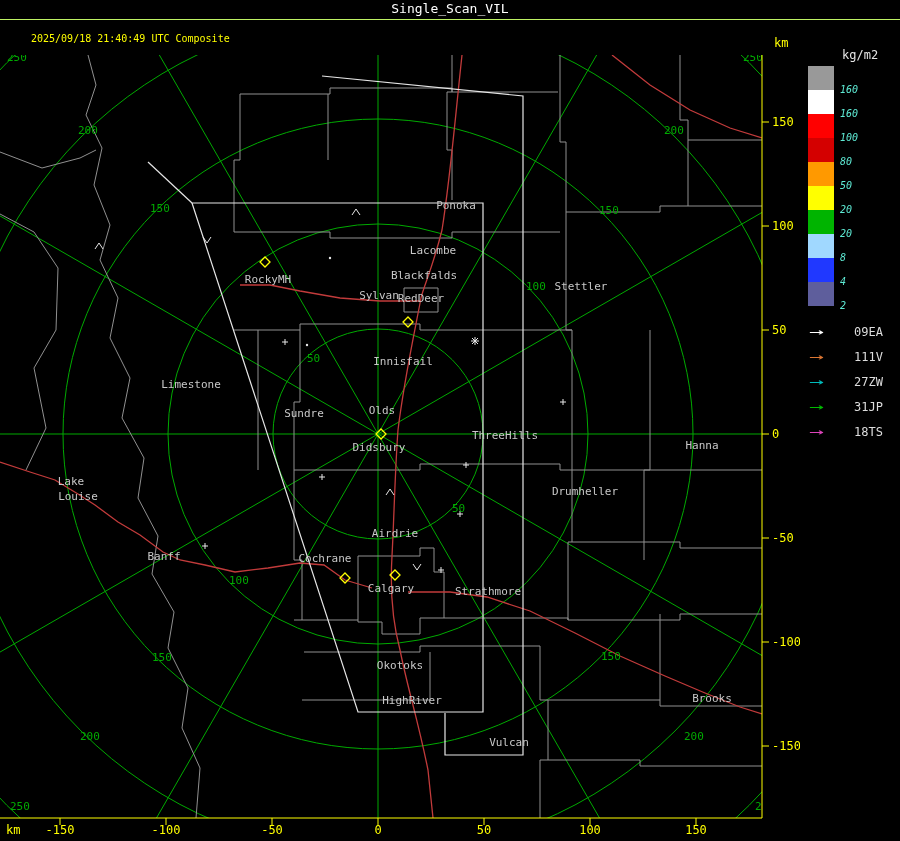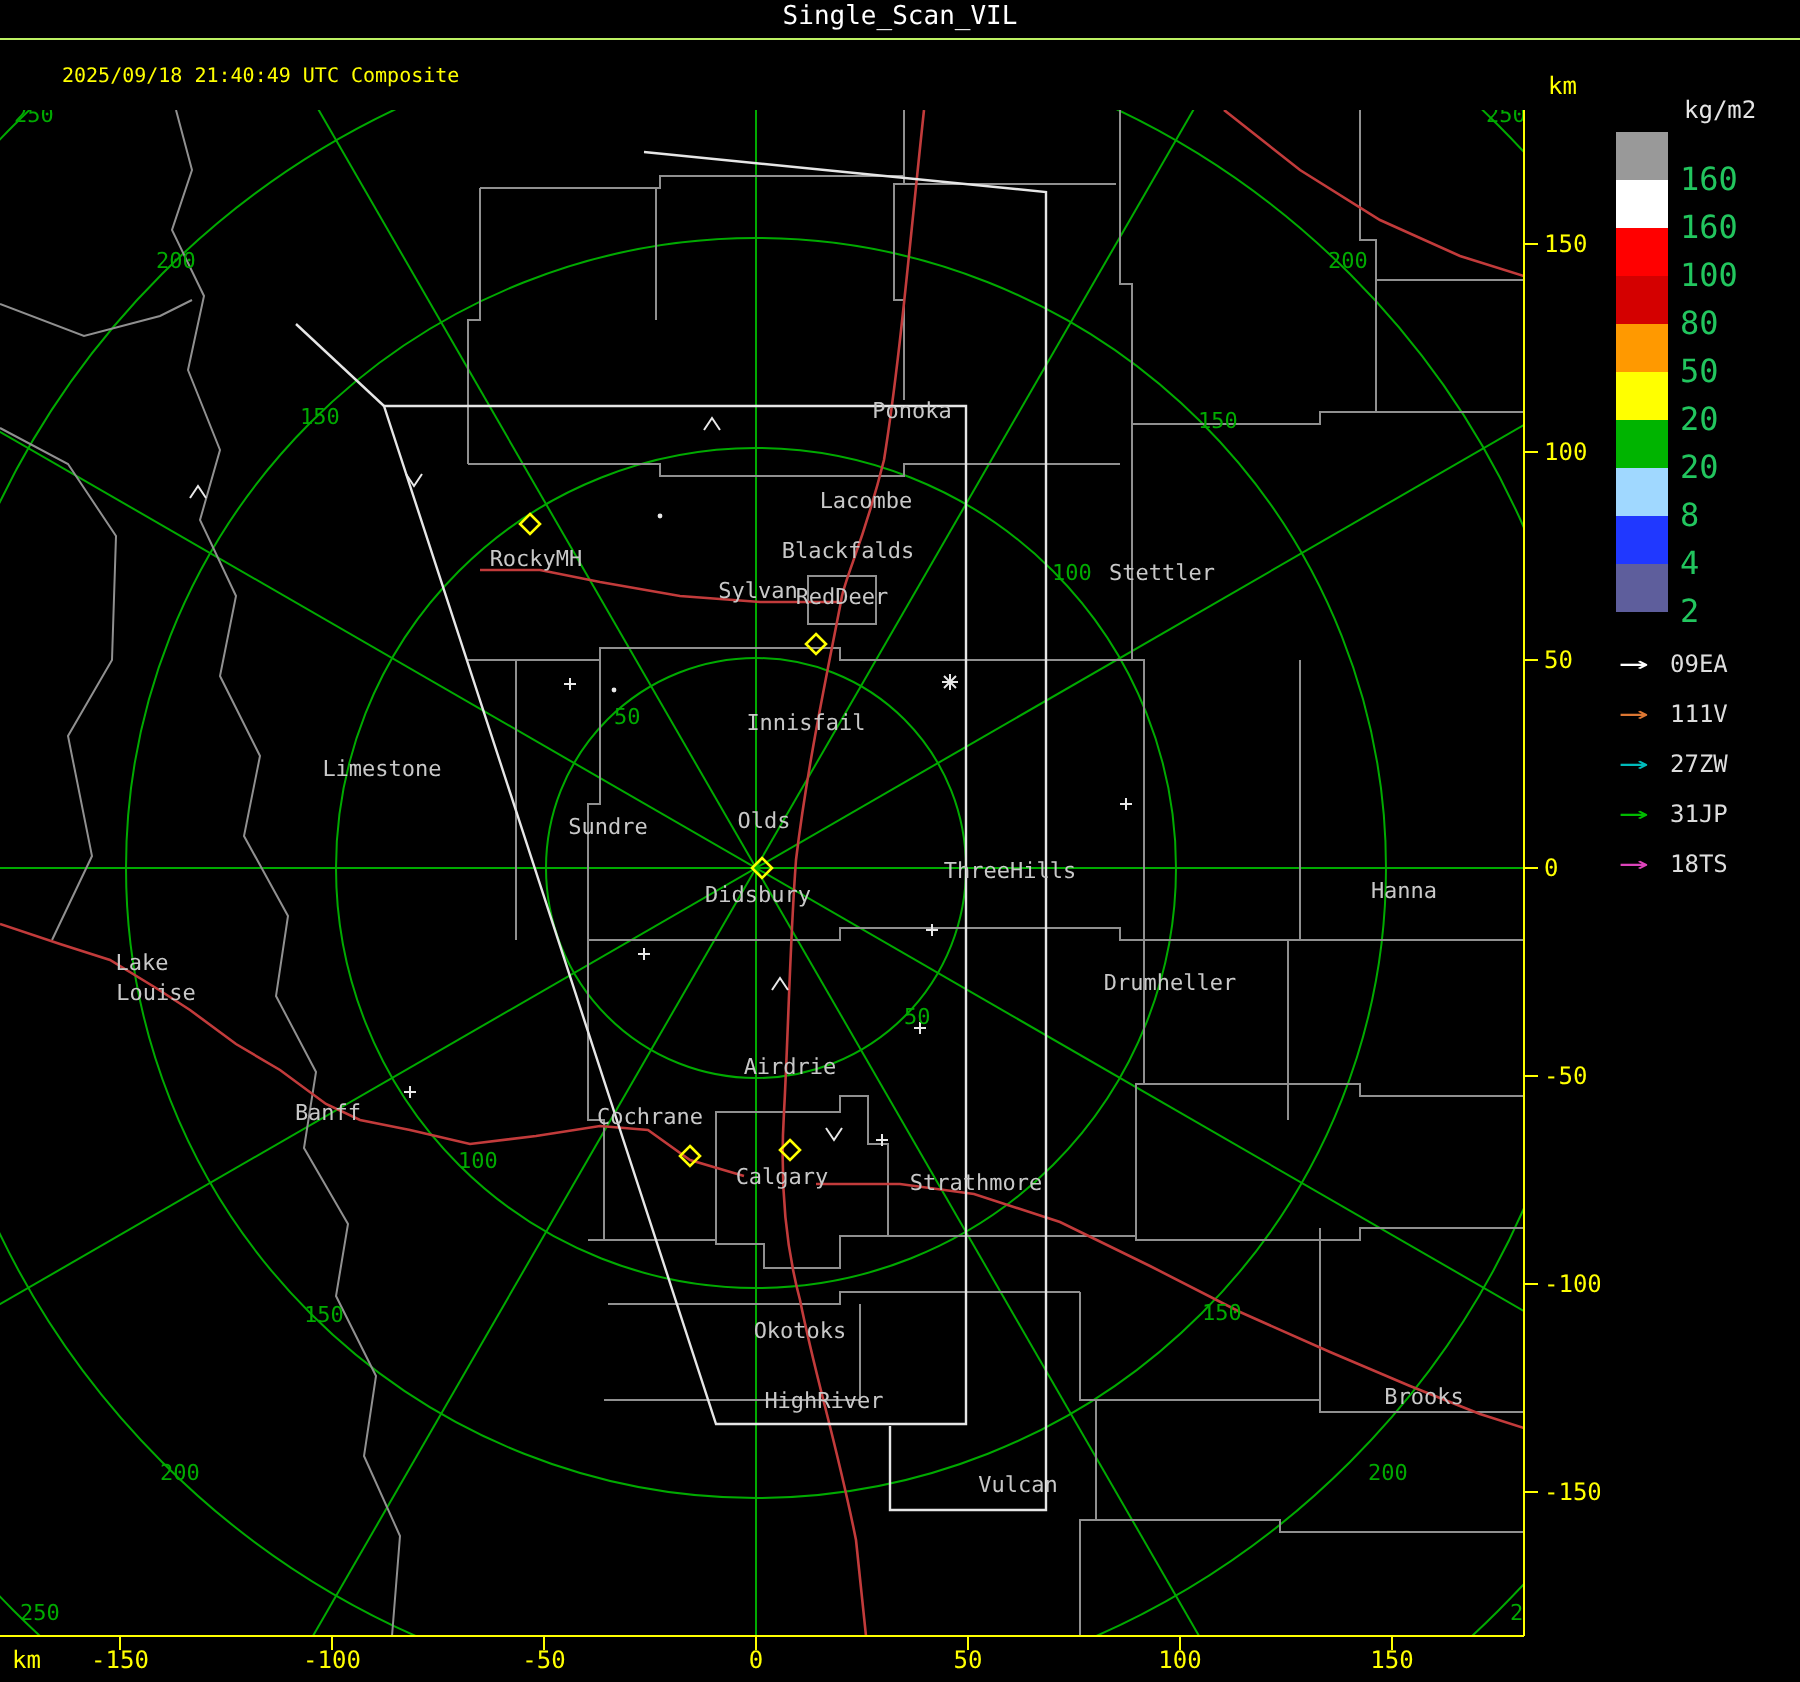--- a/index.html
+++ b/index.html
@@ -19,26 +19,26 @@
   .mkw path{fill:none;stroke:#e8e8e8;stroke-width:1;}
   .mkw circle{fill:#e8e8e8;}
   text.rl{fill:var(--ring_green,#0a0);font-size:11px;font-family:"DejaVu Sans Mono",monospace;}
   text.twn{fill:var(--town_gray,#c8c8c8);font-size:11px;font-family:"DejaVu Sans Mono",monospace;}
   text.ax{fill:var(--axis_yellow,#ff0);font-size:12px;font-family:"DejaVu Sans Mono",monospace;}
   .axis line{stroke:var(--axis_yellow,#ff0);stroke-width:1;}
   .panel{position:absolute;left:800px;top:40px;width:100px;height:796px;background:#000;}
   .punit{position:absolute;left:42px;top:8px;color:#e5e5e5;font-size:12px;}
   .blocks{position:absolute;left:8px;top:26px;width:26px;}
   .blk{width:26px;height:24px;}
-  .slabels{position:absolute;left:40px;top:38px;color:#22c55e;font-size:16px;}
+  .slabels{position:absolute;left:40px;top:38px;color:#5eead4;font-size:10px;font-style:italic;}
   .sl{height:24px;line-height:24px;}
   .storms{position:absolute;left:4px;top:278px;}
   .srow{height:25px;line-height:25px;white-space:nowrap;}
   .arrow{display:inline-block;width:26px;transform:scaleX(1.9);font-size:13px;text-align:center;}
-  .sid{color:#ddd;font-size:12px;margin-left:5px;}
+  .sid{color:#ddd;font-size:12px;margin-left:24px;}
 </style>
 </head>
 <body>
 
 <div class="app">
 
   <div class="titlebar">
     <span>Single_Scan_VIL</span>
   </div>
 

